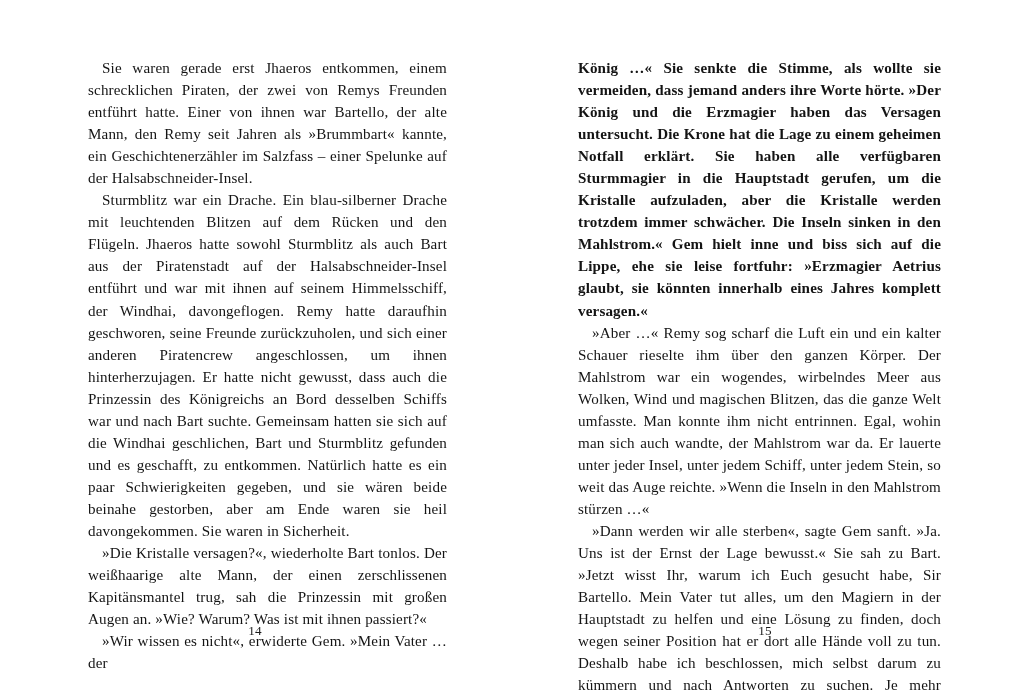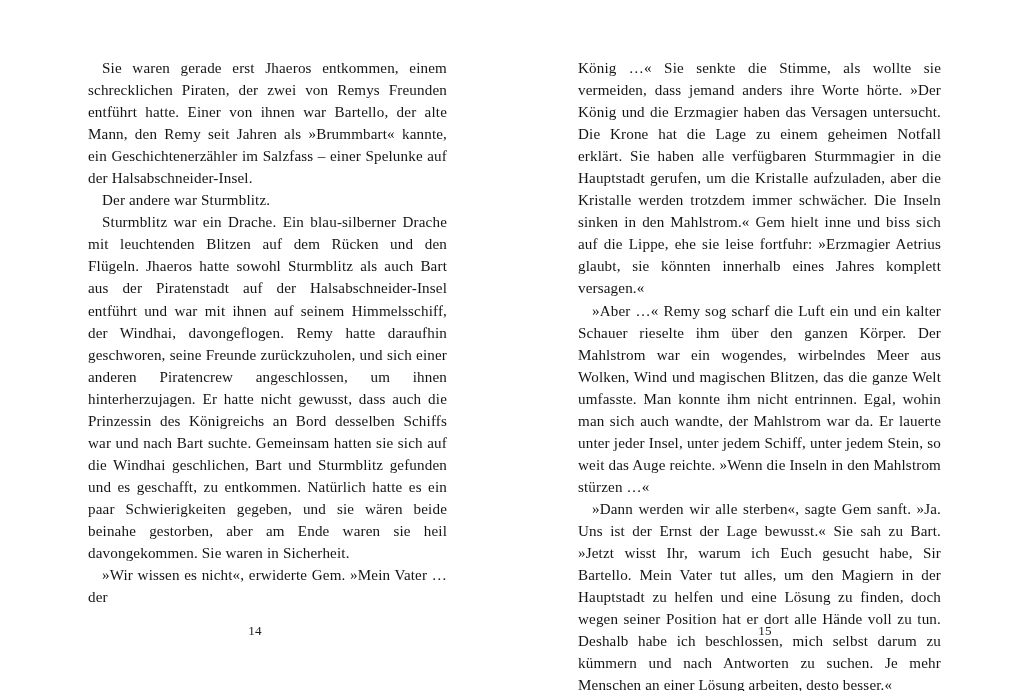--- a/index.html
+++ b/index.html
@@ -56,20 +56,21 @@
     left: 68px;
     width: 363px;
   }
   p.para {
     margin: 0;
     text-indent: 14px;
     text-align: justify;
   }
   p.para.cont {
     text-indent: 0;
+    font-weight: bold;
   }
   .folio {
     position: absolute;
     top: 623px;
     width: 100%;
     left: 0;
     text-align: center;
     font-size: 13.2px;
     line-height: 16px;
     color: #1a1a1a;
@@ -79,22 +80,22 @@
   .page-recto .folio { padding-right: 13px; }
 </style>
 </head>
 <body>
 
 <div class="spread">
 
   <div class="page page-verso">
     <div class="textblock">
       <p class="para">Sie waren gerade erst Jhaeros entkommen, einem schrecklichen Piraten, der zwei von Remys Freunden entführt hatte. Einer von ihnen war Bartello, der alte Mann, den Remy seit Jahren als »Brummbart« kannte, ein Geschichtenerzähler im Salzfass – einer Spelunke auf der Halsabschneider-Insel.</p>
-      <p class="para">Der andere war Sturmblitz.</p>
       <p class="para">Sturmblitz war ein Drache. Ein blau-silberner Drache mit leuchtenden Blitzen auf dem Rücken und den Flügeln. Jhaeros hatte sowohl Sturmblitz als auch Bart aus der Piratenstadt auf der Halsabschneider-Insel entführt und war mit ihnen auf seinem Himmelsschiff, der Windhai, davongeflogen. Remy hatte daraufhin geschworen, seine Freunde zurückzuholen, und sich einer anderen Piratencrew angeschlossen, um ihnen hinterherzujagen. Er hatte nicht gewusst, dass auch die Prinzessin des Königreichs an Bord desselben Schiffs war und nach Bart suchte. Gemeinsam hatten sie sich auf die Windhai geschlichen, Bart und Sturmblitz gefunden und es geschafft, zu entkommen. Natürlich hatte es ein paar Schwierigkeiten gegeben, und sie wären beide beinahe gestorben, aber am Ende waren sie heil davongekommen. Sie waren in Sicherheit.</p>
+      <p class="para">»Die Kristalle versagen?«, wiederholte Bart tonlos. Der weißhaarige alte Mann, der einen zerschlissenen Kapitänsmantel trug, sah die Prinzessin mit großen Augen an. »Wie? Warum? Was ist mit ihnen passiert?«</p>
       <p class="para">»Wir wissen es nicht«, erwiderte Gem. »Mein Vater … der</p>
     </div>
     <div class="folio">14</div>
   </div>
 
   <div class="page page-recto">
     <div class="textblock">
       <p class="para cont">König …« Sie senkte die Stimme, als wollte sie vermeiden, dass jemand anders ihre Worte hörte. »Der König und die Erzmagier haben das Versagen untersucht. Die Krone hat die Lage zu einem geheimen Notfall erklärt. Sie haben alle verfügbaren Sturmmagier in die Hauptstadt gerufen, um die Kristalle aufzuladen, aber die Kristalle werden trotzdem immer schwächer. Die Inseln sinken in den Mahlstrom.« Gem hielt inne und biss sich auf die Lippe, ehe sie leise fortfuhr: »Erzmagier Aetrius glaubt, sie könnten innerhalb eines Jahres komplett versagen.«</p>
       <p class="para">»Aber …« Remy sog scharf die Luft ein und ein kalter Schauer rieselte ihm über den ganzen Körper. Der Mahlstrom war ein wogendes, wirbelndes Meer aus Wolken, Wind und magischen Blitzen, das die ganze Welt umfasste. Man konnte ihm nicht entrinnen. Egal, wohin man sich auch wandte, der Mahlstrom war da. Er lauerte unter jeder Insel, unter jedem Schiff, unter jedem Stein, so weit das Auge reichte. »Wenn die Inseln in den Mahlstrom stürzen …«</p>
       <p class="para">»Dann werden wir alle sterben«, sagte Gem sanft. »Ja. Uns ist der Ernst der Lage bewusst.« Sie sah zu Bart. »Jetzt wisst Ihr, warum ich Euch gesucht habe, Sir Bartello. Mein Vater tut alles, um den Magiern in der Hauptstadt zu helfen und eine Lösung zu finden, doch wegen seiner Position hat er dort alle Hände voll zu tun. Deshalb habe ich beschlossen, mich selbst darum zu kümmern und nach Antworten zu suchen. Je mehr Menschen an einer Lösung arbeiten, desto besser.«</p>

